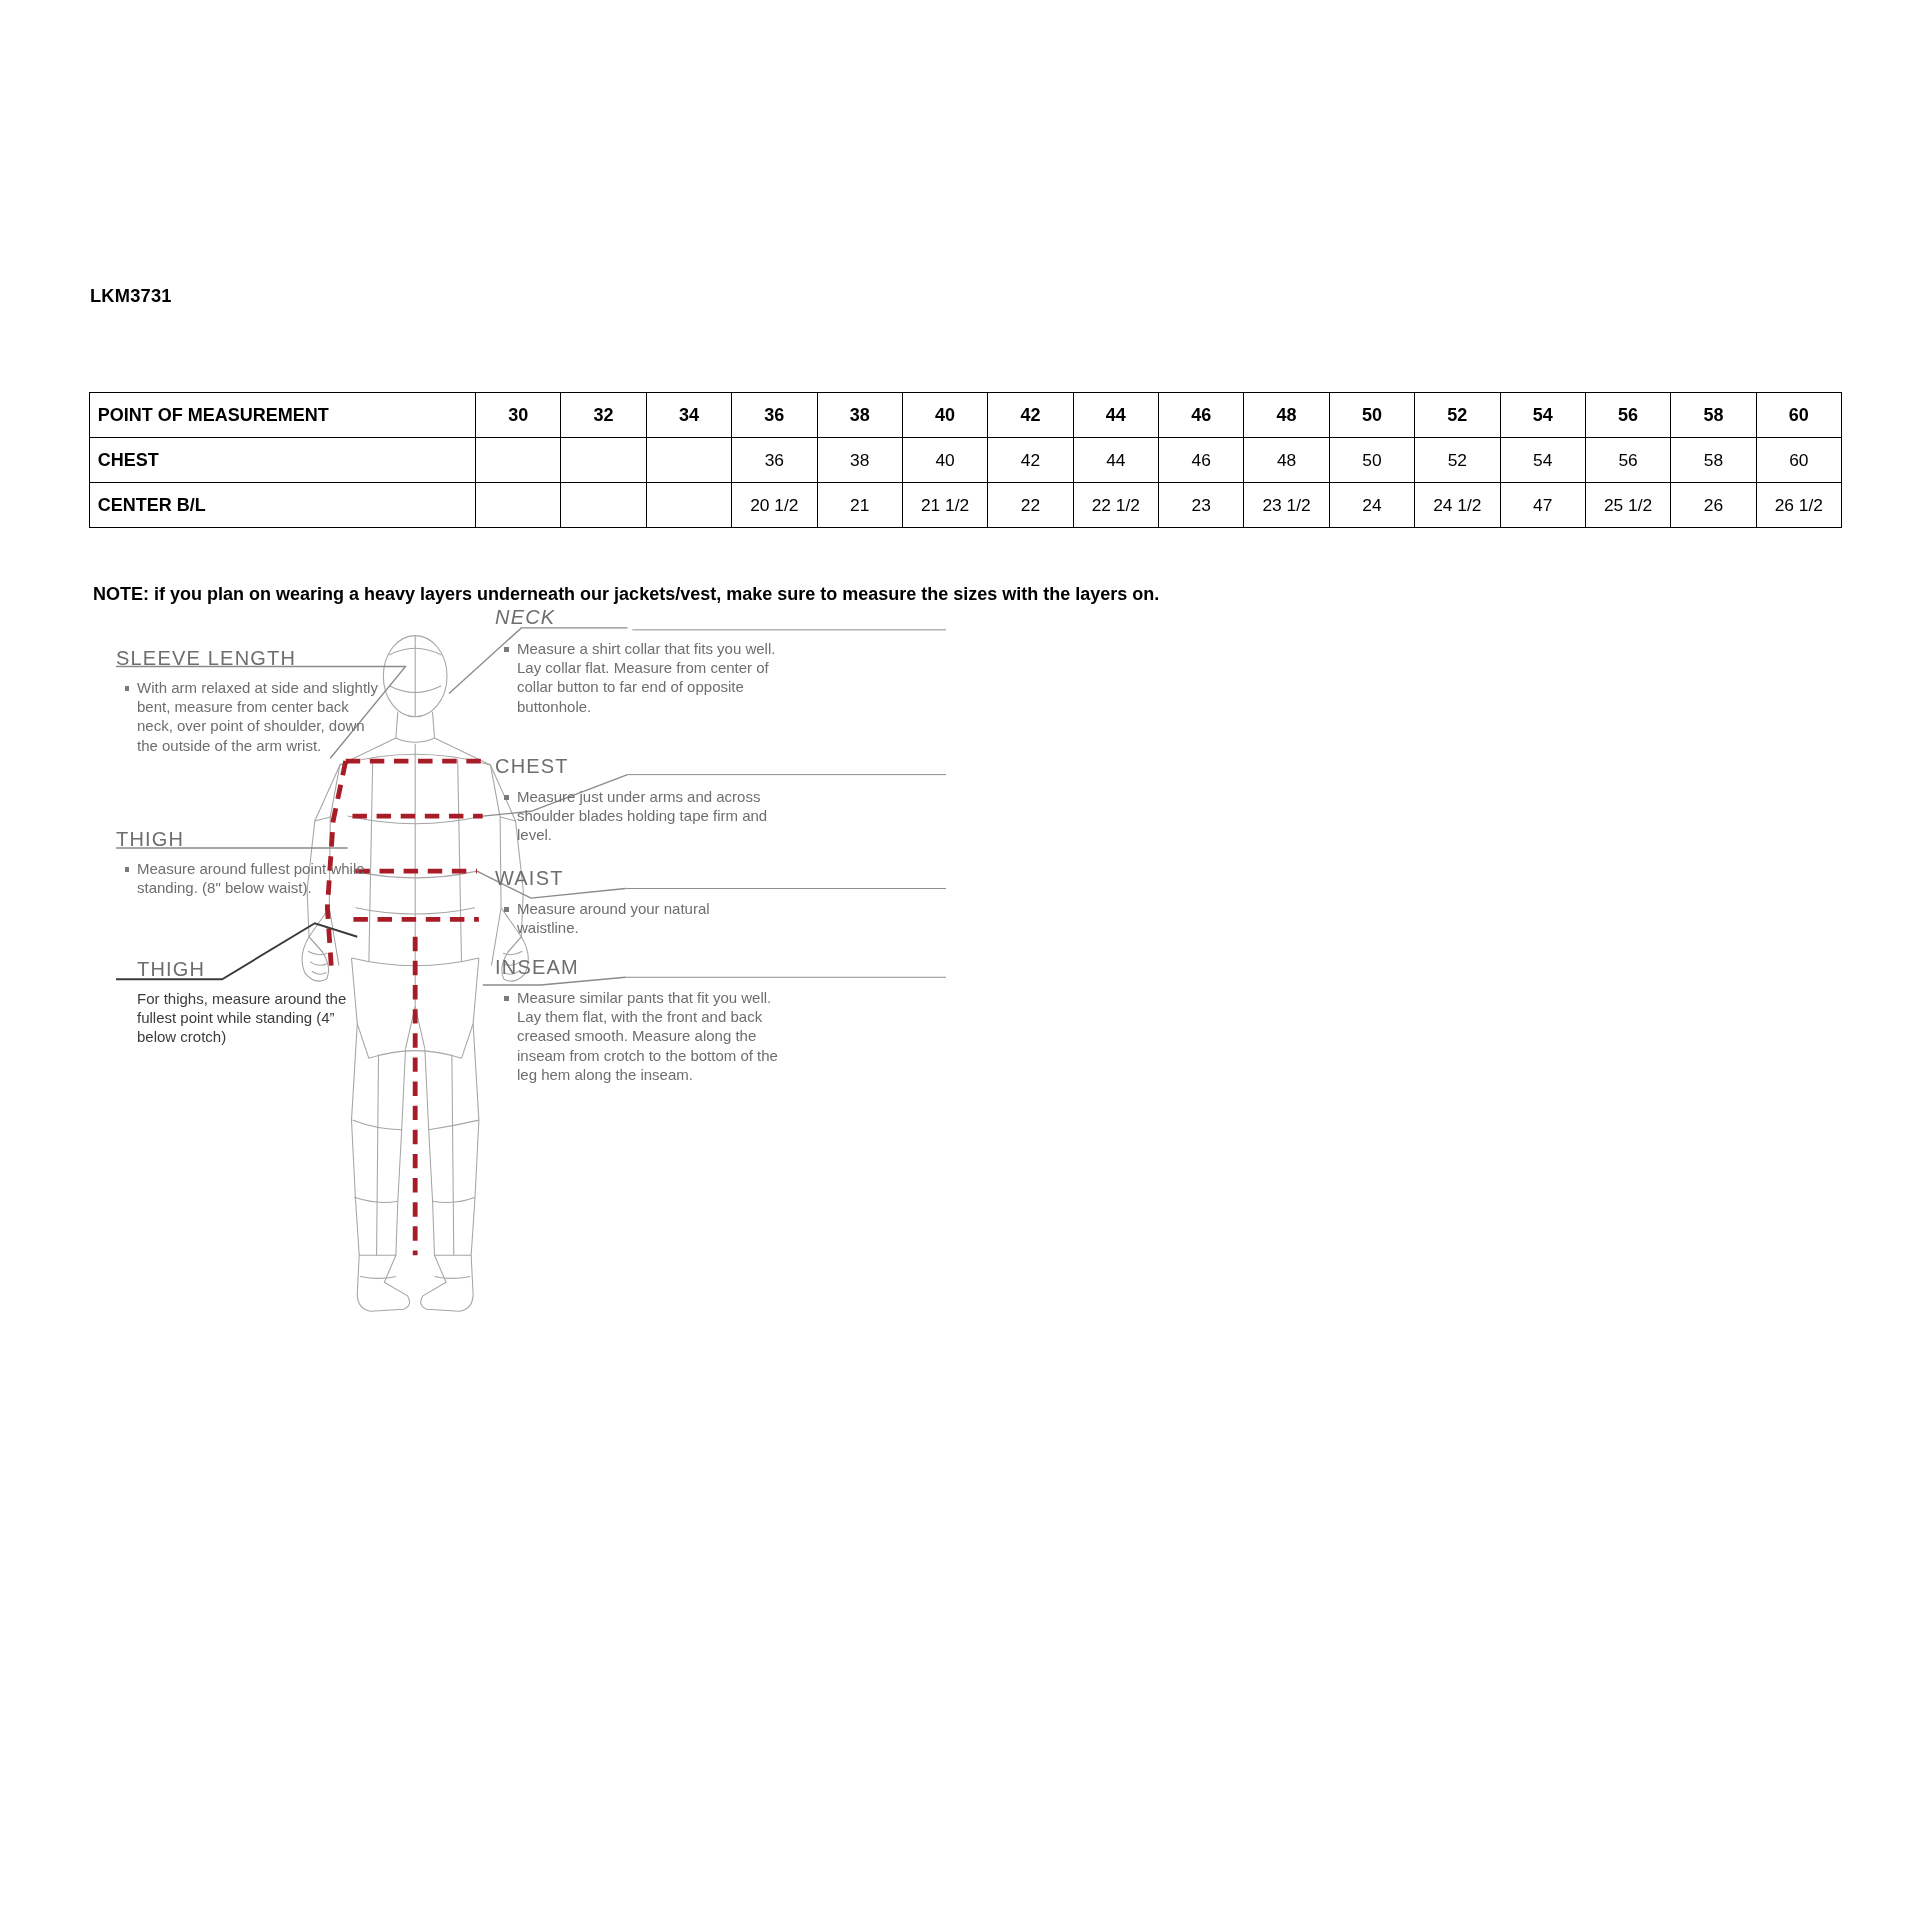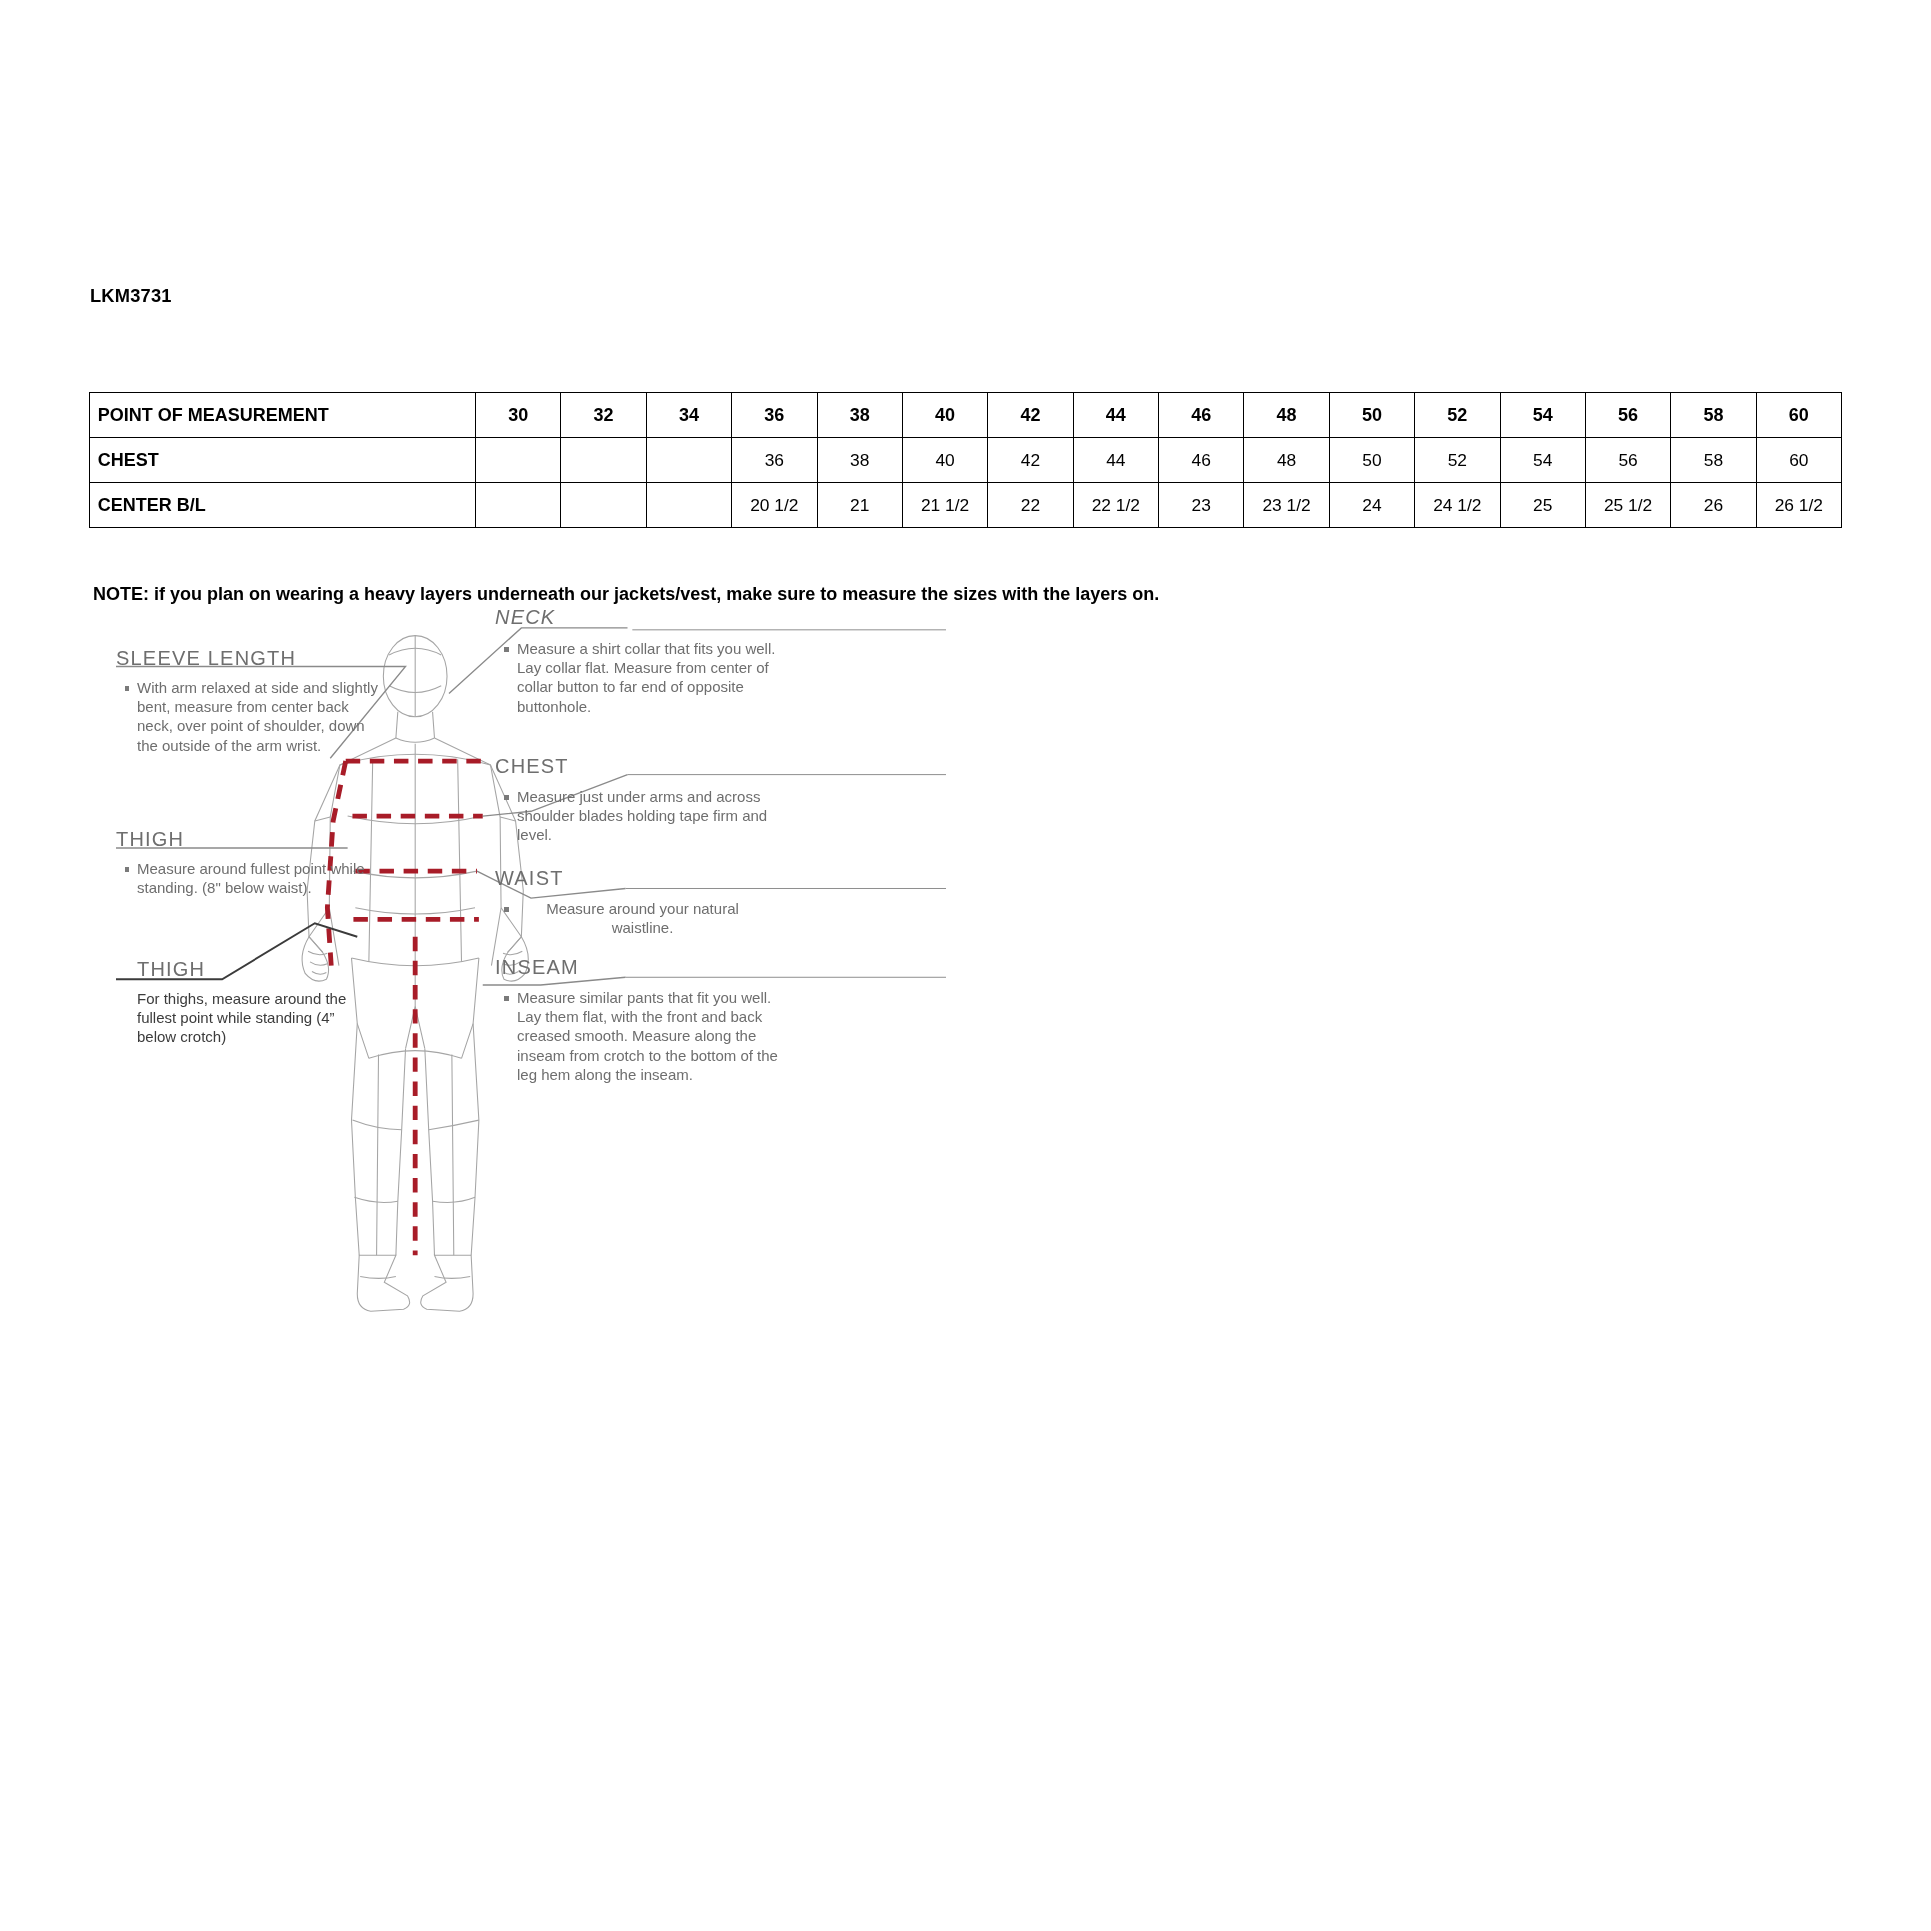--- a/index.html
+++ b/index.html
@@ -124,21 +124,21 @@
   
   #h-neck { left: 379px; top: -11.6px; font-style: italic; }
   #b-neck { left: 401px; top: 21px; width: 261px; }
   #bl-neck { left: 388px; top: 29px; }
 
   #h-chest { left: 379px; top: 137px; }
   #b-chest { left: 401px; top: 169px; width: 261px; }
   #bl-chest { left: 388px; top: 177px; }
 
   #h-waist { left: 379px; top: 249px; }
-  #b-waist { left: 401px; top: 281px; width: 251px; text-align: center; }
+  #b-waist { left: 401px; top: 281px; width: 251px; }
   #bl-waist { left: 388px; top: 289px; }
 
   #h-inseam { left: 379px; top: 338px; }
   #b-inseam { left: 401px; top: 370px; width: 261px; }
   #bl-inseam { left: 388px; top: 378px; }
 </style>
 </head>
 <body>
 
 <div class="page">
@@ -199,21 +199,21 @@
           <td></td>
           <td>20 1/2</td>
           <td>21</td>
           <td>21 1/2</td>
           <td>22</td>
           <td>22 1/2</td>
           <td>23</td>
           <td>23 1/2</td>
           <td>24</td>
           <td>24 1/2</td>
-          <td>25</td>
+          <td>47</td>
           <td>25 1/2</td>
           <td>26</td>
           <td>26 1/2</td>
         </tr>
       </tbody>
     </table>
   </div>
 
   <div class="note">NOTE: if you plan on wearing a heavy layers underneath our jackets/vest, make sure to measure the sizes with the layers on.</div>
 

